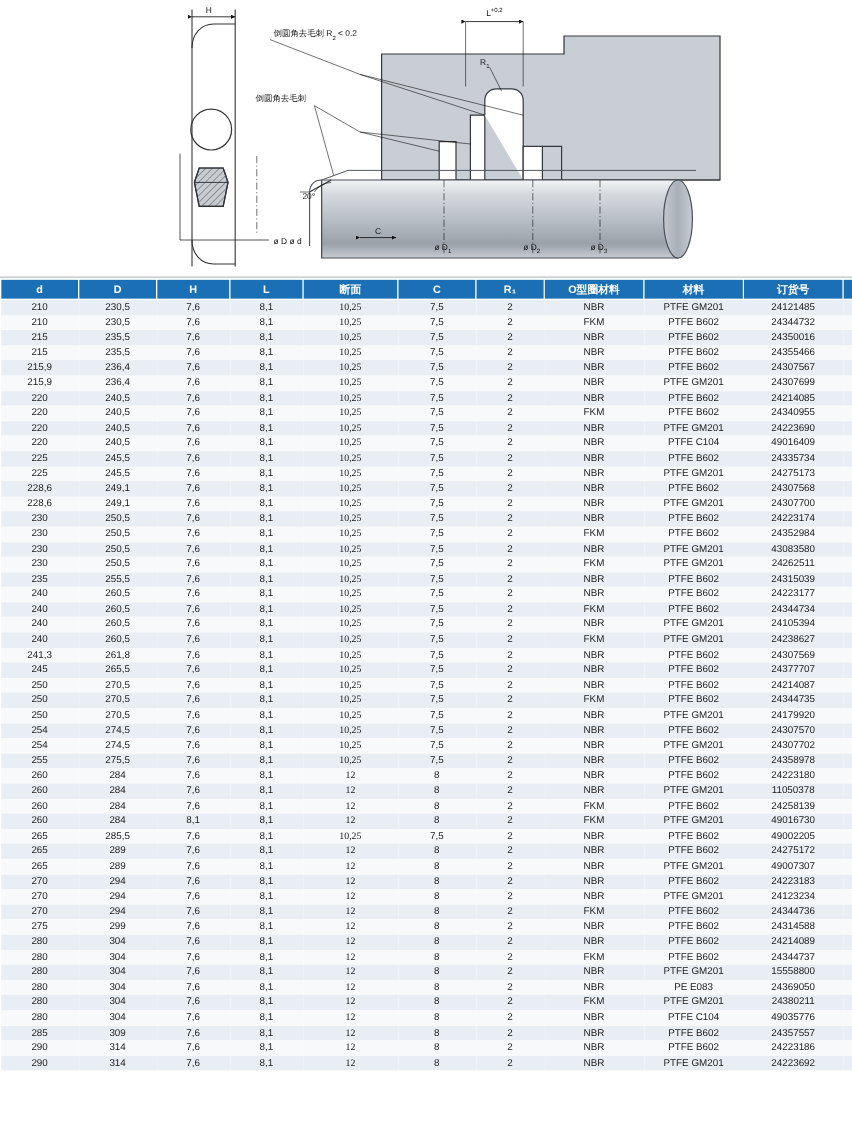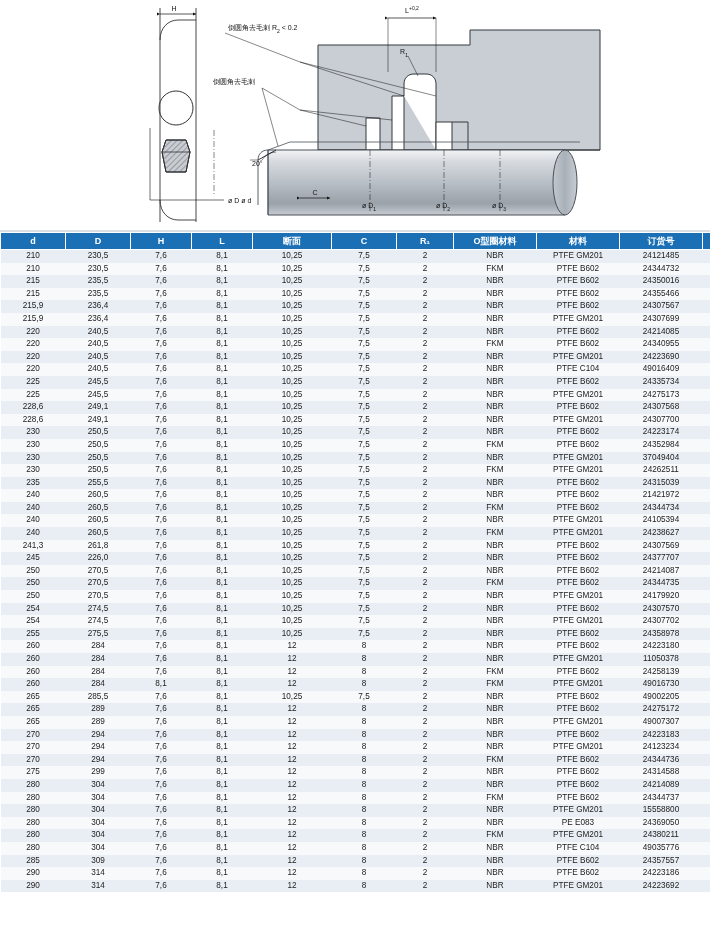--- a/index.html
+++ b/index.html
@@ -43,21 +43,21 @@
     text-align:center;
     color:#1b1b1b;
     padding:0;
   }
   tr.odd td{background:#e9eef4;}
   tr.even td{background:#f7f9fb;}
   td.col-d{width:62px;margin-top:18px;}
   td.col-D{width:62px;}
   td.col-H{width:58px;}
   td.col-L{width:58px;}
-  td.col-sec{width:76px;}
+  td.col-sec{width:76px;font-family:Liberation Serif, serif;}
   td.col-C{width:62px;}
   td.col-R{width:54px;}
   td.col-o{width:80px;}
   td.col-mat{width:80px;}
   td.col-order{width:80px;}
   td.col-dot{width:38px;}
   .hdr-row th.h-d{width:62px;}
   .hdr-row th.h-D{width:62px;}
   .hdr-row th.h-H{width:58px;}
   .hdr-row th.h-L{width:58px;}
@@ -405,21 +405,21 @@
         <tr class="odd">
           <td class="col-d">230</td>
           <td class="col-D">250,5</td>
           <td class="col-H">7,6</td>
           <td class="col-L">8,1</td>
           <td class="col-sec">10,25</td>
           <td class="col-C">7,5</td>
           <td class="col-R">2</td>
           <td class="col-o">NBR</td>
           <td class="col-mat">PTFE GM201</td>
-          <td class="col-order">37049404</td>
+          <td class="col-order">43083580</td>
           <td class="col-dot"></td>
         </tr>
         <tr class="even">
           <td class="col-d">230</td>
           <td class="col-D">250,5</td>
           <td class="col-H">7,6</td>
           <td class="col-L">8,1</td>
           <td class="col-sec">10,25</td>
           <td class="col-C">7,5</td>
           <td class="col-R">2</td>
@@ -444,21 +444,21 @@
         <tr class="even">
           <td class="col-d">240</td>
           <td class="col-D">260,5</td>
           <td class="col-H">7,6</td>
           <td class="col-L">8,1</td>
           <td class="col-sec">10,25</td>
           <td class="col-C">7,5</td>
           <td class="col-R">2</td>
           <td class="col-o">NBR</td>
           <td class="col-mat">PTFE B602</td>
-          <td class="col-order">21421972</td>
+          <td class="col-order">24223177</td>
           <td class="col-dot"></td>
         </tr>
         <tr class="odd">
           <td class="col-d">240</td>
           <td class="col-D">260,5</td>
           <td class="col-H">7,6</td>
           <td class="col-L">8,1</td>
           <td class="col-sec">10,25</td>
           <td class="col-C">7,5</td>
           <td class="col-R">2</td>
@@ -501,21 +501,21 @@
           <td class="col-sec">10,25</td>
           <td class="col-C">7,5</td>
           <td class="col-R">2</td>
           <td class="col-o">NBR</td>
           <td class="col-mat">PTFE B602</td>
           <td class="col-order">24307569</td>
           <td class="col-dot"></td>
         </tr>
         <tr class="odd">
           <td class="col-d">245</td>
-          <td class="col-D">226,0</td>
+          <td class="col-D">265,5</td>
           <td class="col-H">7,6</td>
           <td class="col-L">8,1</td>
           <td class="col-sec">10,25</td>
           <td class="col-C">7,5</td>
           <td class="col-R">2</td>
           <td class="col-o">NBR</td>
           <td class="col-mat">PTFE B602</td>
           <td class="col-order">24377707</td>
           <td class="col-dot"></td>
         </tr>

